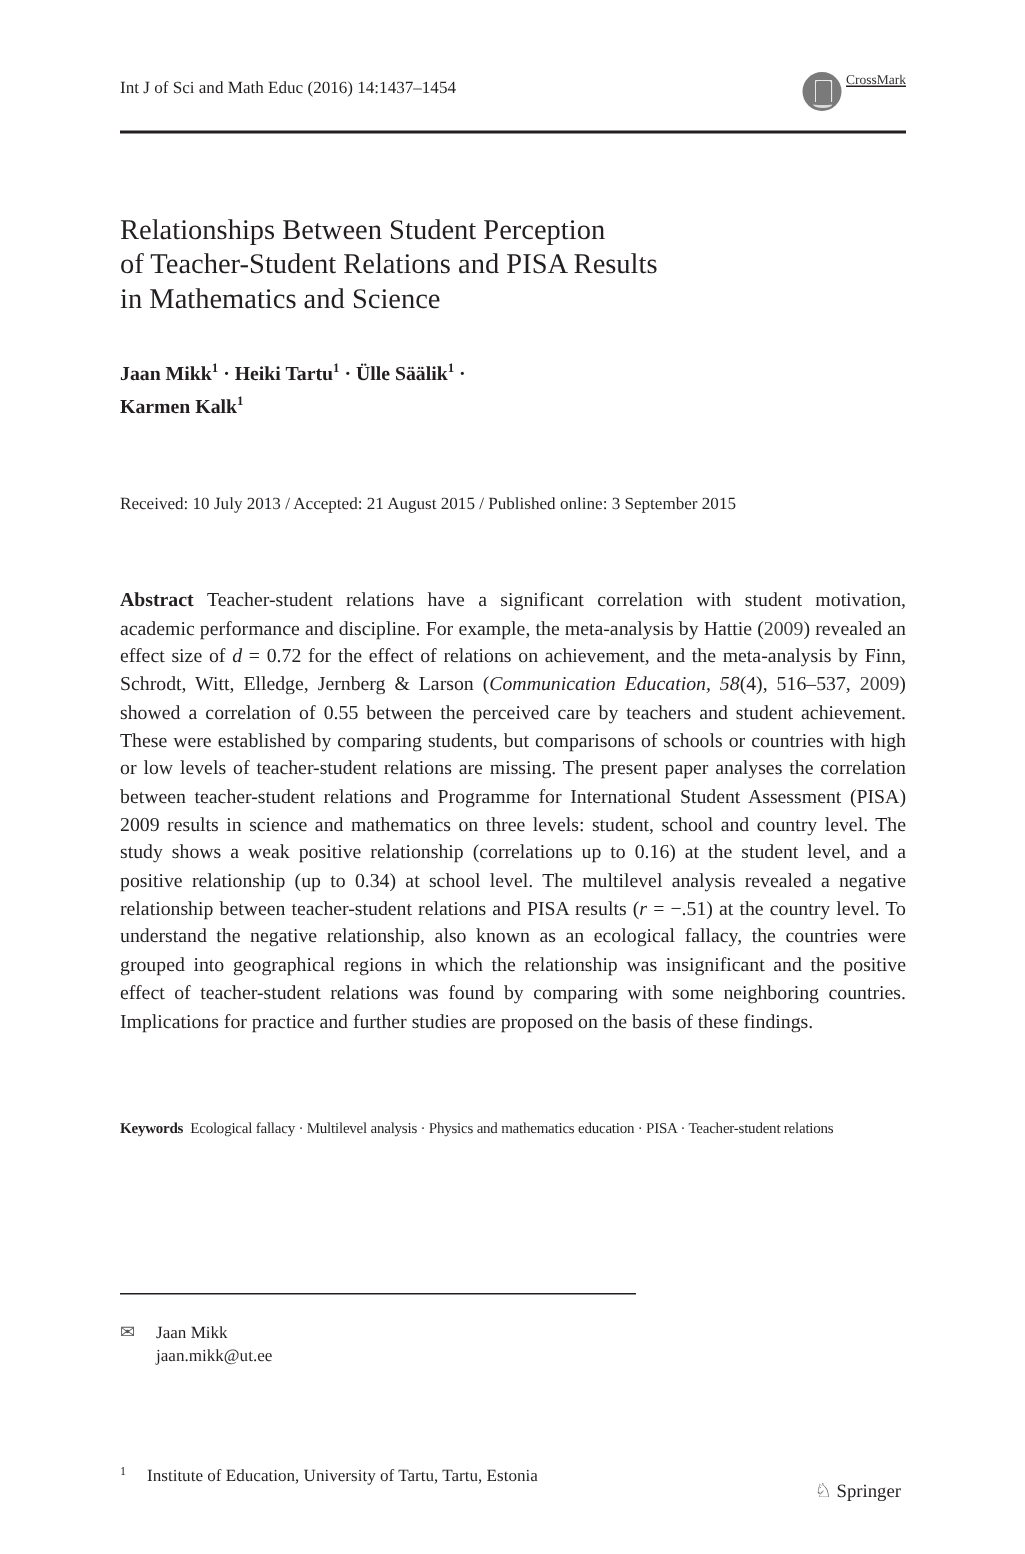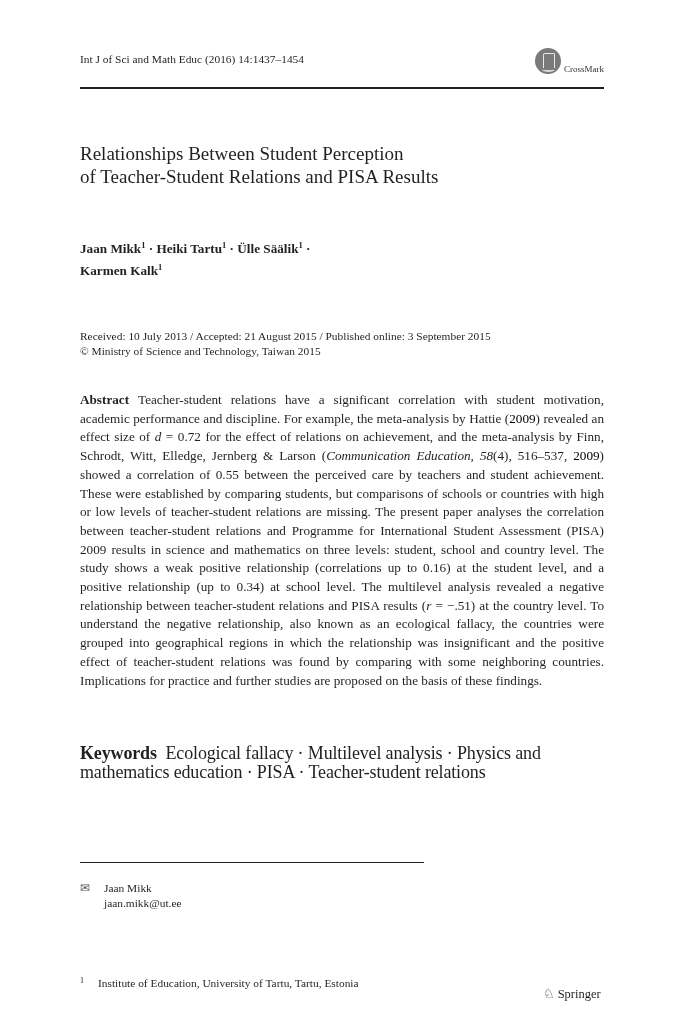--- a/index.html
+++ b/index.html
@@ -2,34 +2,34 @@
 <html><head>
 <meta charset="utf-8">
 <style>
   html, body { margin: 0; padding: 0; background: #ffffff; }
   body {
     width: 683px; height: 1036px; position: relative; overflow: hidden;
     font-family: "Liberation Serif", "DejaVu Serif", serif; color: #231f20;
   }
   .abs { position: absolute; }
   .header-text { left: 80px; top: 52px; font-size: 11.4px; line-height: 15px; }
-  .crossmark { left: 535px; top: 48px; display: flex; align-items: flex-end; }
+  .crossmark { left: 535px; top: 48px; display: flex; align-items: flex-start; text-decoration: underline; }
   .crossmark-logo { width: 26px; height: 26px; border-radius: 50%; background: #7a7a7a; position: relative; }
   .crossmark-logo::after { content: ""; position: absolute; left: 8px; top: 5px; width: 10px; height: 14px; border: 1.5px solid #e8e8e8; border-bottom: none; border-radius: 2px 2px 0 0; }
   .crossmark-logo::before { content: ""; position: absolute; left: 7px; top: 19px; width: 13px; height: 3px; border-bottom: 2px solid #d8d8d8; border-radius: 0 0 50% 50%; }
   .crossmark-label { font-size: 9px; margin-left: 3px; color: #333; }
   .rule-top { left: 80px; top: 87px; width: 524px; height: 2px; background: #231f20; }
   .title { left: 80px; top: 142px; font-size: 19px; font-weight: normal; line-height: 23px; }
   .authors { left: 80px; top: 236px; font-size: 13.2px; font-weight: bold; line-height: 18px; }
   .authors sup { font-size: 8.5px; vertical-align: 5px; }
   .dates { left: 80px; top: 329px; font-size: 11.4px; line-height: 15px; }
   .abstract { left: 80px; top: 391px; width: 524px; font-size: 13.2px; line-height: 18.7px; text-align: justify; }
   .abstract .label { font-weight: bold; }
-  .link { color: #000000; }
-  .keywords { left: 80px; top: 744px; width: 530px; font-size: 18px; line-height: 18.7px; letter-spacing: -0.15px; }
+  .link { color: #404040; }
+  .keywords { left: 80px; top: 744px; width: 530px; font-size: 10px; line-height: 18.7px; letter-spacing: -0.15px; }
   .keywords .label { font-weight: bold; }
   .rule-foot { left: 80px; top: 862px; width: 344px; height: 1px; background: #231f20; }
   .corr { left: 80px; top: 881px; font-size: 11.4px; line-height: 15px; }
   .mail-icon { display: inline-block; width: 14px; font-size: 12px; color: #555; margin-right: 10px; }
   .corr-line2 { padding-left: 24px; }
   .affil { left: 80px; top: 943px; font-size: 11.4px; line-height: 15px; margin-top: 30px; }
   .affil .num { font-size: 8px; vertical-align: 4px; margin-right: 14px; }
   .springer { left: 543px; top: 986px; display: flex; align-items: center; font-size: 12.5px; }
   .springer-icon { font-size: 13px; margin-right: 3px; color: #333; }
 </style>
@@ -43,34 +43,34 @@
 <div class="abs crossmark">
   <div class="crossmark-logo"></div>
   <span class="crossmark-label">CrossMark</span>
 </div>
 
 <div class="abs rule-top"></div>
 
 <div class="abs title">
   <div>Relationships Between Student Perception</div>
   <div>of Teacher-Student Relations and PISA Results</div>
+  <div>in Mathematics and Science</div>
 </div>
 
 <div class="abs authors">
   <div>
     <span>Jaan Mikk</span><sup>1</sup><span> · </span><span>Heiki Tartu</span><sup>1</sup><span> · </span><span>Ülle Säälik</span><sup>1</sup><span> · </span>
   </div>
   <div>
     <span>Karmen Kalk</span><sup>1</sup>
   </div>
 </div>
 
 <div class="abs dates">
   <div>Received: 10 July 2013 / Accepted: 21 August 2015 / Published online: 3 September 2015</div>
-  <div>© Ministry of Science and Technology, Taiwan 2015</div>
 </div>
 
 <div class="abs abstract">
   <span class="label">Abstract</span>&nbsp;<span>Teacher-student relations have a significant correlation with student motivation, academic performance and discipline. For example, the meta-analysis by Hattie (</span><span class="link">2009</span><span>) revealed an effect size of </span><i>d</i><span> = 0.72 for the effect of relations on achievement, and the meta-analysis by Finn, Schrodt, Witt, Elledge, Jernberg &amp; Larson (</span><i>Communication Education, 58</i><span>(4), 516–537, </span><span class="link">2009</span><span>) showed a correlation of 0.55 between the perceived care by teachers and student achievement. These were established by comparing students, but comparisons of schools or countries with high or low levels of teacher-student relations are missing. The present paper analyses the correlation between teacher-student relations and Programme for International Student Assessment (PISA) 2009 results in science and mathematics on three levels: student, school and country level. The study shows a weak positive relationship (correlations up to 0.16) at the student level, and a positive relationship (up to 0.34) at school level. The multilevel analysis revealed a negative relationship between teacher-student relations and PISA results (</span><i>r</i><span> = −.51) at the country level. To understand the negative relationship, also known as an ecological fallacy, the countries were grouped into geographical regions in which the relationship was insignificant and the positive effect of teacher-student relations was found by comparing with some neighboring countries. Implications for practice and further studies are proposed on the basis of these findings.</span>
 </div>
 
 <div class="abs keywords">
   <span class="label">Keywords</span>&nbsp;&nbsp;<span>Ecological fallacy · Multilevel analysis · Physics and mathematics education · PISA · Teacher-student relations</span>
 </div>
 

